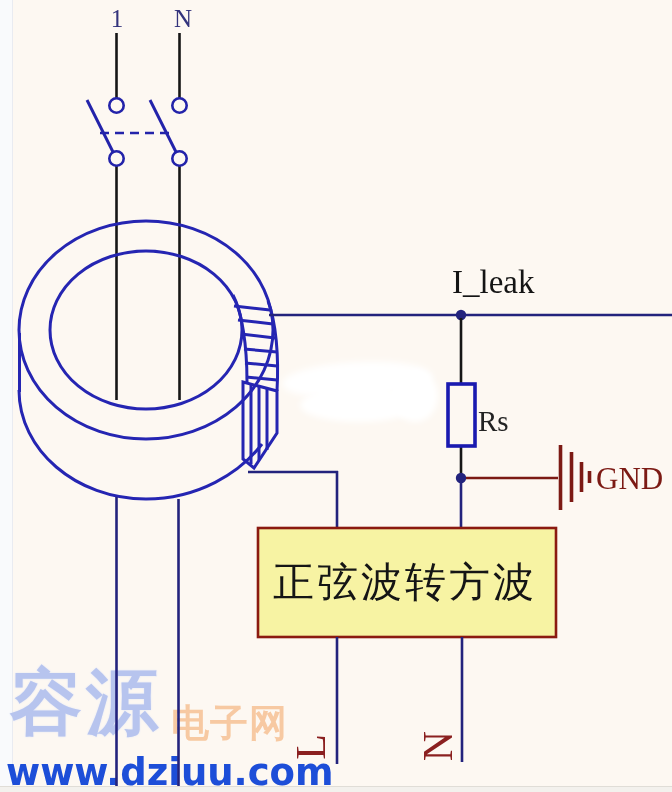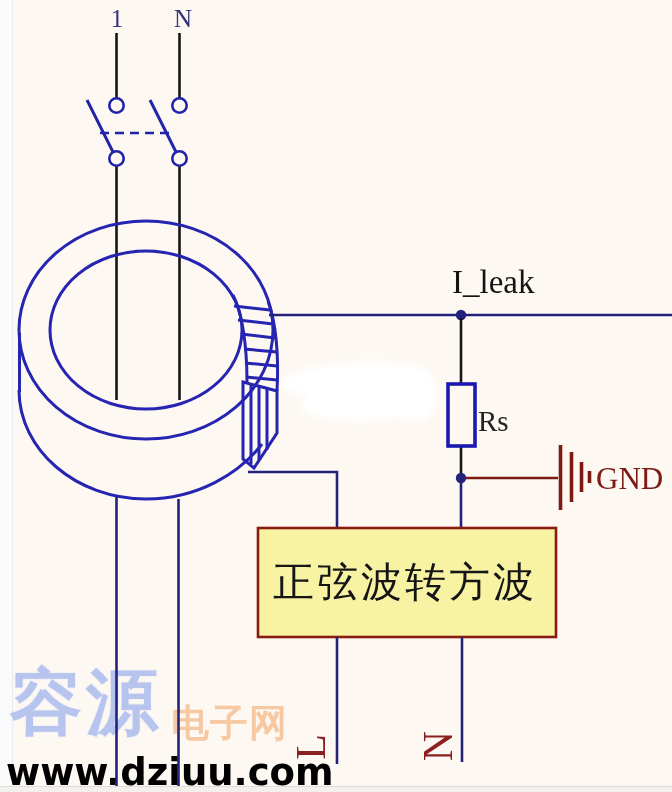--- a/index.html
+++ b/index.html
@@ -9,21 +9,21 @@
   .edge-strip{position:absolute;left:0;top:0;width:12px;height:100%;
               background:#f9fafc;border-right:1px solid #e9ebf1;}
   .bottom-strip{position:absolute;left:0;bottom:0;width:100%;height:5px;
                 background:#f3f1ed;border-top:1px solid #e0ddd7;}
   
   .wm{position:absolute;font-family:"DejaVu Sans", sans-serif;font-weight:bold;
       line-height:1;white-space:nowrap;}
   .wm-cn{left:10px;top:666px;font-size:72px;letter-spacing:4px;color:#b7c4ee;
          text-shadow:0 0 2px #dde4f8;}
   .wm-peach{left:171px;top:704px;font-size:38px;letter-spacing:1px;color:#f7c9a2;}
-  .wm-url{left:6px;top:754px;font-size:37px;letter-spacing:0;color:#000000;}
+  .wm-url{left:6px;top:754px;font-size:37px;letter-spacing:0;color:#1d4ed8;}
   
   .smudge{position:absolute;background:#ffffff;border-radius:50%;filter:blur(3px);}
   svg{position:absolute;left:0;top:0;}
   
   .wire-n{stroke:#23237d;stroke-width:2.6;fill:none;stroke-linecap:butt;}
   .wire-b{stroke:#161616;stroke-width:2.6;fill:none;}
   .tor{stroke:#2525b2;stroke-width:3;fill:none;}
   .sw-line{stroke:#2323aa;stroke-width:3;fill:none;}
   .sw-dash{stroke:#2323aa;stroke-width:2.6;fill:none;stroke-dasharray:9 6;}
   .sw-circ{stroke:#2323aa;stroke-width:2.6;fill:#fdf8f2;}

